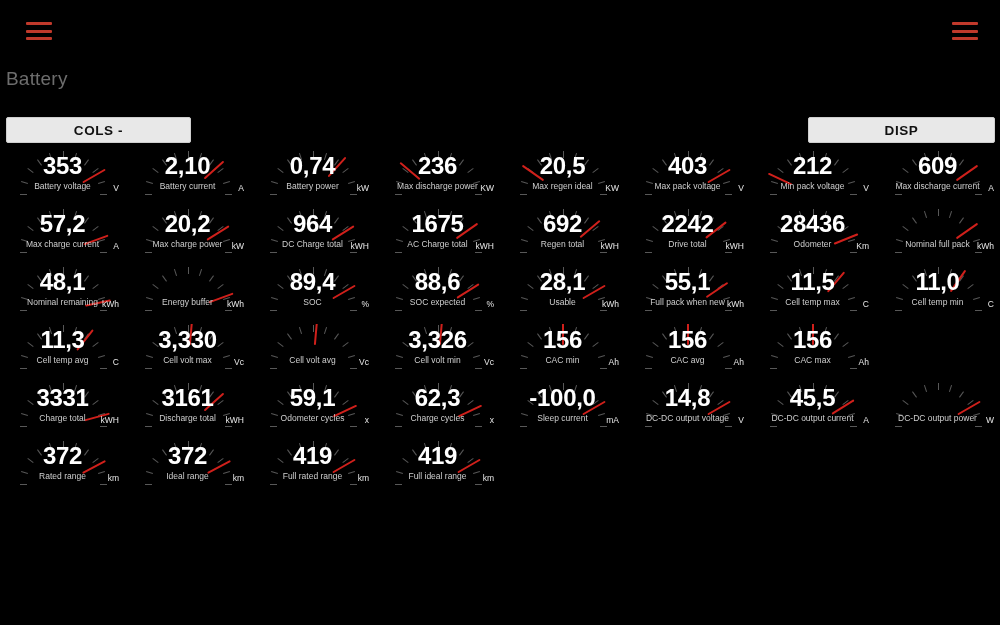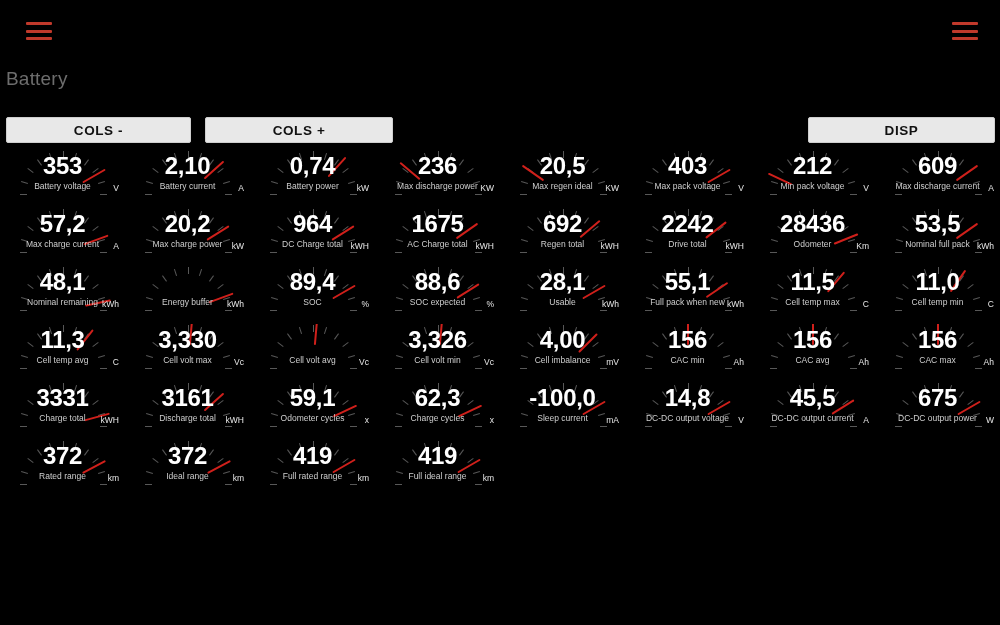--- a/index.html
+++ b/index.html
@@ -151,21 +151,20 @@
       <span></span>
       <span></span>
       <span></span>
     </div>
   </div>
 
   <div class="page-title">Battery</div>
 
   <div class="btnrow">
     <div class="btn btn-cols-minus">COLS -</div>
-    <div class="btn btn-cols-plus">COLS +</div>
     <div class="btn btn-disp">DISP</div>
   </div>
 
   <div class="grid" id="grid">
       <div class="grow">
         <div class="cell">
           <div class="tick" style="left: 22.5px; top: 41px; transform: rotate(270deg);"></div>
           <div class="tick" style="left: 24.4577px; top: 28.6393px; transform: rotate(288deg);"></div>
           <div class="tick" style="left: 30.1393px; top: 17.4886px; transform: rotate(306deg);"></div>
           <div class="tick" style="left: 38.9886px; top: 8.63932px; transform: rotate(324deg);"></div>
@@ -427,21 +426,20 @@
           <div class="tick" style="left: 30.1393px; top: 17.4886px; transform: rotate(306deg);"></div>
           <div class="tick" style="left: 38.9886px; top: 8.63932px; transform: rotate(324deg);"></div>
           <div class="tick" style="left: 50.1393px; top: 2.95774px; transform: rotate(342deg);"></div>
           <div class="tick" style="left: 62.5px; top: 1px; transform: rotate(360deg);"></div>
           <div class="tick" style="left: 74.8607px; top: 2.95774px; transform: rotate(378deg);"></div>
           <div class="tick" style="left: 86.0114px; top: 8.63932px; transform: rotate(396deg);"></div>
           <div class="tick" style="left: 94.8607px; top: 17.4886px; transform: rotate(414deg);"></div>
           <div class="tick" style="left: 100.542px; top: 28.6393px; transform: rotate(432deg);"></div>
           <div class="tick" style="left: 102.5px; top: 41px; transform: rotate(450deg);"></div>
           <div class="needle" style="width: 26px; left: 78.9895px; top: 22.3512px; transform: rotate(325deg);"></div>
-          <div class="val">53,5</div>
           <div class="lbl">Nominal full pack</div>
           <div class="unit">kWh</div>
         </div>
       </div>
       <div class="grow">
         <div class="cell">
           <div class="tick" style="left: 22.5px; top: 41px; transform: rotate(270deg);"></div>
           <div class="tick" style="left: 24.4577px; top: 28.6393px; transform: rotate(288deg);"></div>
           <div class="tick" style="left: 30.1393px; top: 17.4886px; transform: rotate(306deg);"></div>
           <div class="tick" style="left: 38.9886px; top: 8.63932px; transform: rotate(324deg);"></div>
@@ -649,37 +647,20 @@
           <div class="tick" style="left: 24.4577px; top: 28.6393px; transform: rotate(288deg);"></div>
           <div class="tick" style="left: 30.1393px; top: 17.4886px; transform: rotate(306deg);"></div>
           <div class="tick" style="left: 38.9886px; top: 8.63932px; transform: rotate(324deg);"></div>
           <div class="tick" style="left: 50.1393px; top: 2.95774px; transform: rotate(342deg);"></div>
           <div class="tick" style="left: 62.5px; top: 1px; transform: rotate(360deg);"></div>
           <div class="tick" style="left: 74.8607px; top: 2.95774px; transform: rotate(378deg);"></div>
           <div class="tick" style="left: 86.0114px; top: 8.63932px; transform: rotate(396deg);"></div>
           <div class="tick" style="left: 94.8607px; top: 17.4886px; transform: rotate(414deg);"></div>
           <div class="tick" style="left: 100.542px; top: 28.6393px; transform: rotate(432deg);"></div>
           <div class="tick" style="left: 102.5px; top: 41px; transform: rotate(450deg);"></div>
-          <div class="needle" style="width: 26px; left: 74.9558px; top: 17.5442px; transform: rotate(315deg);"></div>
-          <div class="val">4,00</div>
-          <div class="lbl">Cell imbalance</div>
-          <div class="unit">mV</div>
-        </div>
-        <div class="cell">
-          <div class="tick" style="left: 22.5px; top: 41px; transform: rotate(270deg);"></div>
-          <div class="tick" style="left: 24.4577px; top: 28.6393px; transform: rotate(288deg);"></div>
-          <div class="tick" style="left: 30.1393px; top: 17.4886px; transform: rotate(306deg);"></div>
-          <div class="tick" style="left: 38.9886px; top: 8.63932px; transform: rotate(324deg);"></div>
-          <div class="tick" style="left: 50.1393px; top: 2.95774px; transform: rotate(342deg);"></div>
-          <div class="tick" style="left: 62.5px; top: 1px; transform: rotate(360deg);"></div>
-          <div class="tick" style="left: 74.8607px; top: 2.95774px; transform: rotate(378deg);"></div>
-          <div class="tick" style="left: 86.0114px; top: 8.63932px; transform: rotate(396deg);"></div>
-          <div class="tick" style="left: 94.8607px; top: 17.4886px; transform: rotate(414deg);"></div>
-          <div class="tick" style="left: 100.542px; top: 28.6393px; transform: rotate(432deg);"></div>
-          <div class="tick" style="left: 102.5px; top: 41px; transform: rotate(450deg);"></div>
           <div class="needle" style="width: 26px; left: 49.5px; top: 7px; transform: rotate(270deg);"></div>
           <div class="val">156</div>
           <div class="lbl">CAC min</div>
           <div class="unit">Ah</div>
         </div>
         <div class="cell">
           <div class="tick" style="left: 22.5px; top: 41px; transform: rotate(270deg);"></div>
           <div class="tick" style="left: 24.4577px; top: 28.6393px; transform: rotate(288deg);"></div>
           <div class="tick" style="left: 30.1393px; top: 17.4886px; transform: rotate(306deg);"></div>
           <div class="tick" style="left: 38.9886px; top: 8.63932px; transform: rotate(324deg);"></div>
@@ -839,21 +820,20 @@
           <div class="tick" style="left: 30.1393px; top: 17.4886px; transform: rotate(306deg);"></div>
           <div class="tick" style="left: 38.9886px; top: 8.63932px; transform: rotate(324deg);"></div>
           <div class="tick" style="left: 50.1393px; top: 2.95774px; transform: rotate(342deg);"></div>
           <div class="tick" style="left: 62.5px; top: 1px; transform: rotate(360deg);"></div>
           <div class="tick" style="left: 74.8607px; top: 2.95774px; transform: rotate(378deg);"></div>
           <div class="tick" style="left: 86.0114px; top: 8.63932px; transform: rotate(396deg);"></div>
           <div class="tick" style="left: 94.8607px; top: 17.4886px; transform: rotate(414deg);"></div>
           <div class="tick" style="left: 100.542px; top: 28.6393px; transform: rotate(432deg);"></div>
           <div class="tick" style="left: 102.5px; top: 41px; transform: rotate(450deg);"></div>
           <div class="needle" style="width: 26px; left: 80.6769px; top: 25px; transform: rotate(330deg);"></div>
-          <div class="val">675</div>
           <div class="lbl">DC-DC output power</div>
           <div class="unit">W</div>
         </div>
       </div>
       <div class="grow">
         <div class="cell">
           <div class="tick" style="left: 22.5px; top: 41px; transform: rotate(270deg);"></div>
           <div class="tick" style="left: 24.4577px; top: 28.6393px; transform: rotate(288deg);"></div>
           <div class="tick" style="left: 30.1393px; top: 17.4886px; transform: rotate(306deg);"></div>
           <div class="tick" style="left: 38.9886px; top: 8.63932px; transform: rotate(324deg);"></div>

